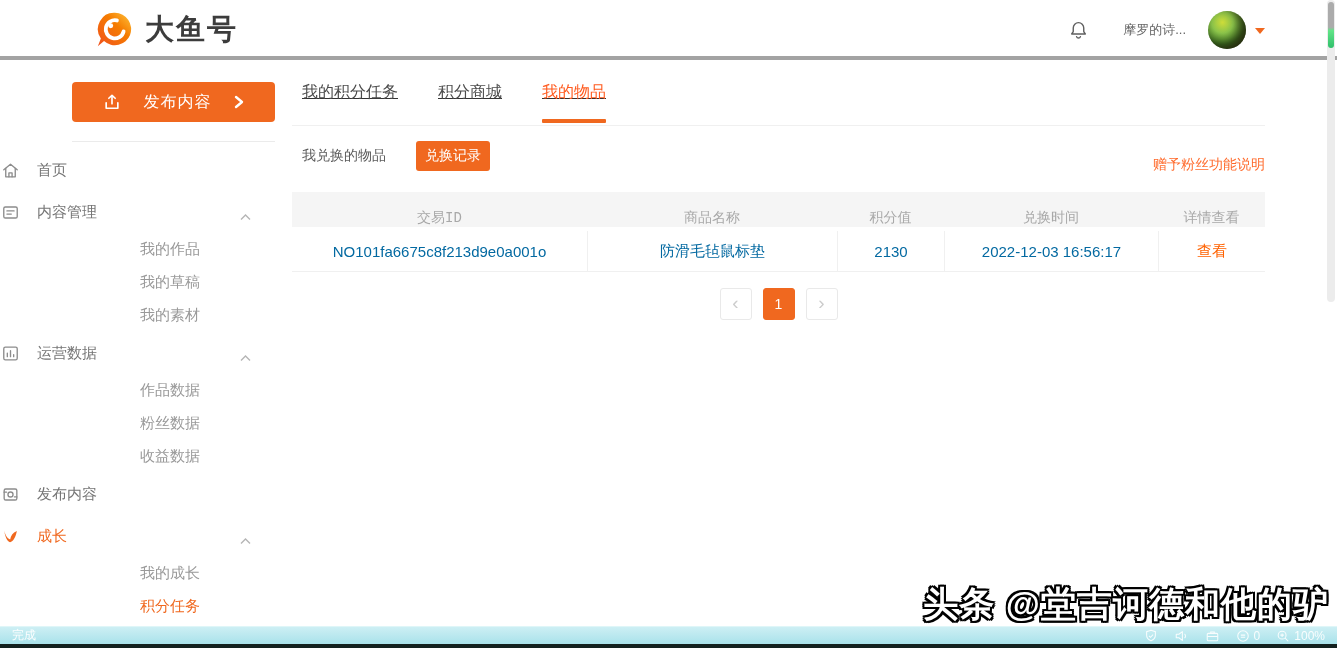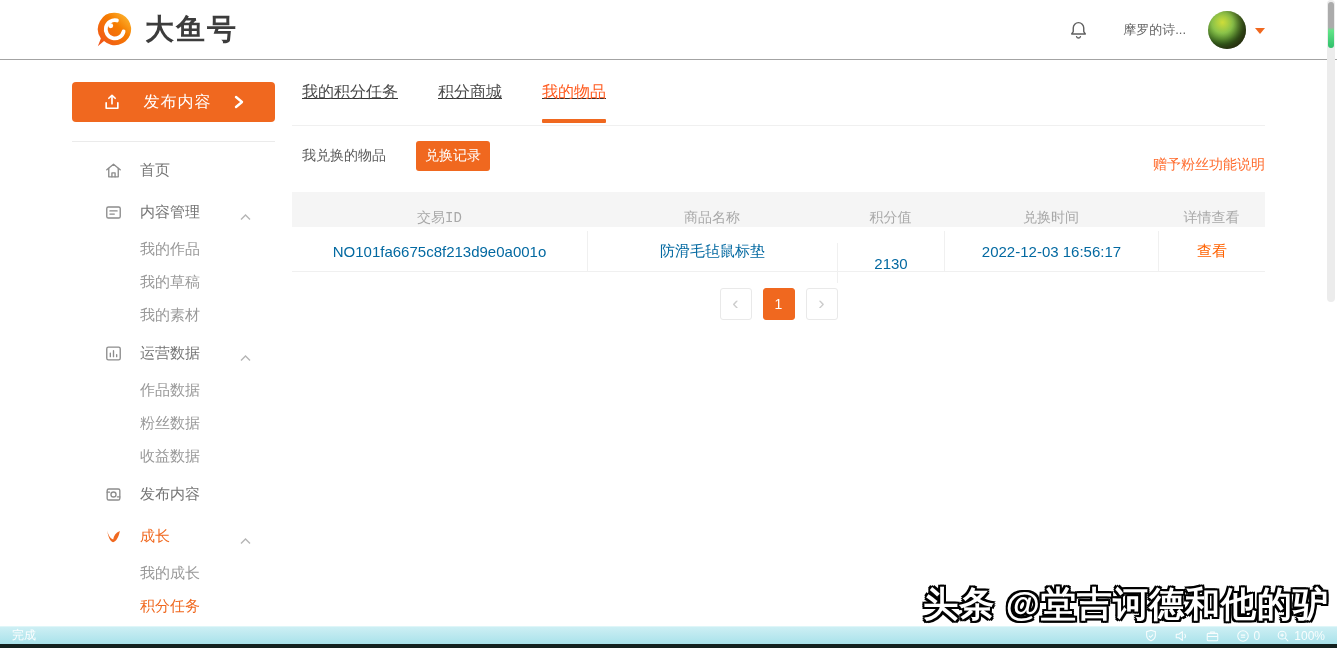--- a/index.html
+++ b/index.html
@@ -5,21 +5,21 @@
   * { margin:0; padding:0; box-sizing:border-box; }
   html,body { width:1337px; height:648px; overflow:hidden; }
   body {
     position:relative; background:#fff;
     font-family:"Liberation Sans","DejaVu Sans",sans-serif;
     color:#333;
   }
 
   
   .header { position:absolute; top:0; left:0; width:1337px; height:60px;
-    background:#fff; border-bottom:1px solid #a3a3a3; z-index:5; }
+    background:#fff; border-bottom:4px solid #a3a3a3; z-index:5; }
   .logo { position:absolute; left:94px; top:9px; display:flex; align-items:center; gap:9px; cursor:pointer; }
   .logo-text { font-size:29px; font-weight:bold; color:#3c3c3c; letter-spacing:2px; }
   .header-right { position:absolute; right:72px; top:0; height:60px; display:flex; align-items:center; }
   .bell { margin-right:34px; cursor:pointer; display:flex; }
   .user-name { font-size:13px; color:#666; margin-right:22px; }
   .avatar { width:38px; height:38px; border-radius:50%;
     background:radial-gradient(circle at 38% 30%, #cddc39 0%, #8bc34a 30%, #33691e 62%, #18260f 100%);
     box-shadow:inset -6px -4px 10px rgba(40,20,10,.55); cursor:pointer; }
   .caret-down { width:0; height:0; border:5px solid transparent; border-top:6px solid #f0681f;
     margin-left:9px; margin-top:6px; cursor:pointer; }
@@ -31,21 +31,21 @@
     background:linear-gradient(#ababab 0%, #ababab 55%, #62e487 62%, #2fbf6b 100%); }
 
   
   .sidebar { position:absolute; left:0; top:60px; width:292px; height:566px; background:#fff; }
   .publish-btn { position:absolute; left:72px; top:22px; width:203px; height:40px;
     background:#f0681f; border-radius:4px; color:#fff; display:flex; align-items:center;
     justify-content:space-between; padding:0 30px; cursor:pointer; }
   .publish-label { font-size:16px; letter-spacing:1px; }
   .sidebar-divider { position:absolute; left:72px; top:81px; width:203px; height:1px; background:#ebebeb; }
   .menu { position:absolute; left:0; top:89px; width:292px; list-style:none; }
-  .menu-item { height:42px; display:flex; align-items:center; padding-left:103px;
+  .menu-item { height:42px; display:flex; align-items:center; 
     position:relative; color:#757575; font-size:15px; cursor:pointer; }
   .menu-item .mi-icon { width:20px; height:20px; margin-right:17px; display:flex; align-items:center; justify-content:center; }
   .menu-item .chev { position:absolute; right:40px; top:17px; }
   .menu-sub { height:33px; display:flex; align-items:center; padding-left:140px;
     color:#999; font-size:15px; cursor:pointer; }
   .menu-item.orange, .menu-sub.active { color:#f0681f; }
 
   
   .main { position:absolute; left:292px; top:60px; width:973px; }
   .tabs { height:66px; border-bottom:1px solid #f0f0f0; display:flex; align-items:stretch; padding-left:10px;text-decoration:underline; }
@@ -61,21 +61,21 @@
     font-size:14px; border:none; border-radius:3px; cursor:pointer;
     display:flex; align-items:center; justify-content:center; }
   .gift-link { position:absolute; right:0; top:30px; font-size:14px; color:#ff6a2b; cursor:pointer; }
 
   .table { margin-top:7px; width:973px; }
   .thead { display:flex; height:35px; background:#f5f5f5; align-items:flex-end;font-family:Liberation Mono, monospace; }
   .th { text-align:center; color:#a8a8a8; font-size:14px; }
   .trow { display:flex; height:41px; margin-top:4px; border-bottom:1px solid #f0f0f0; background:#fff; }
   .td { display:flex; align-items:center; justify-content:center; color:#0369a1; font-size:15px; height:100%; }
   .trow .td + .td { border-left:1px solid #f0f0f0; }
-  .c1 { width:295px; } .c2 { width:250px; } .c3 { width:107px;margin-top:12px; } .c4 { width:214px; } .c5 { width:107px; }
+  .c1 { width:295px; } .c2 { width:250px; } .c3 { width:107px; } .c4 { width:214px; } .c5 { width:107px; }
   .td.view-link { color:#ff6200; cursor:pointer; }
 
   .pagination { margin-top:16px; display:flex; justify-content:center; gap:11px; }
   .page-btn { width:32px; height:32px; border:1px solid #e9e9e9; border-radius:3px; background:#fff;
     display:flex; align-items:center; justify-content:center; color:#ccc; font-size:19px;
     cursor:pointer; padding-bottom:3px; }
   .page-btn.current { background:#f0681f; border-color:#f0681f; color:#fff; font-size:14px; padding-bottom:0; }
 
   
   .watermark { position:absolute; right:8px; bottom:20px; z-index:8;

